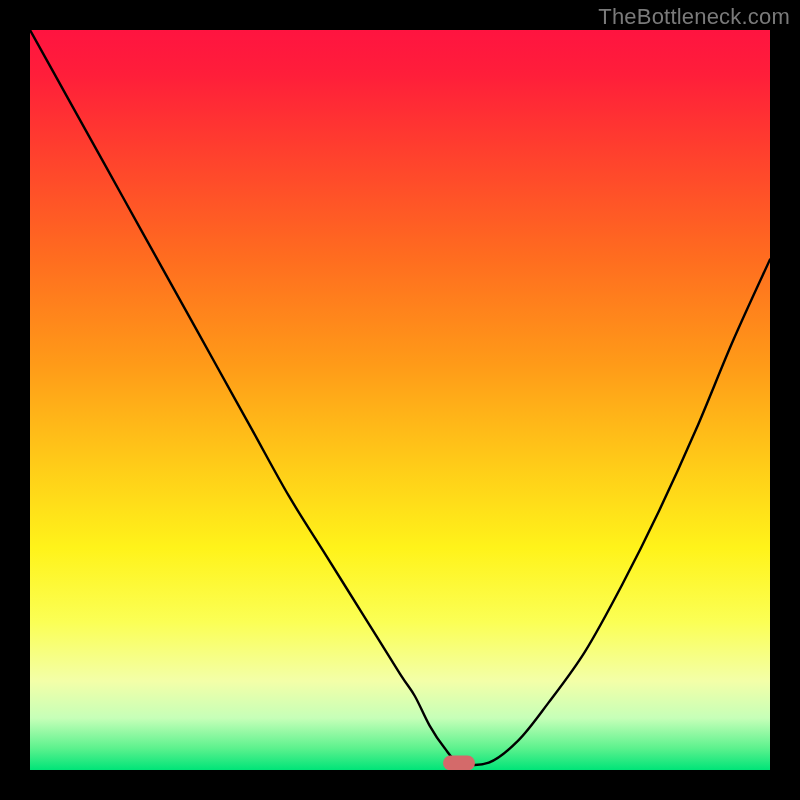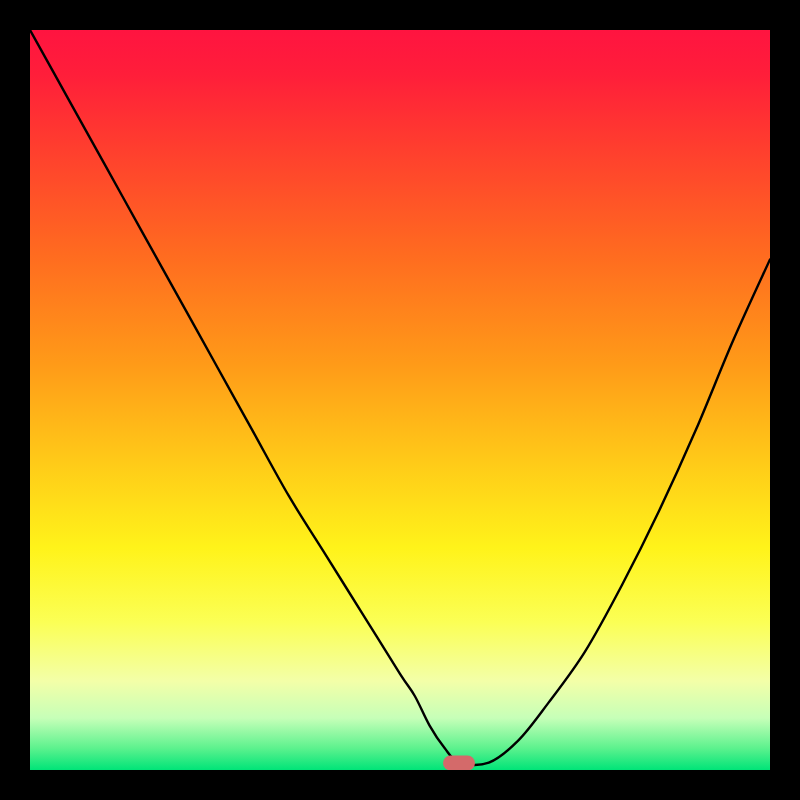--- a/index.html
+++ b/index.html
@@ -62,20 +62,21 @@
     height: 15px;
     background: #d46a6a;
     border-radius: 8px;
     transform: translate(-50%, -50%);
   }
 </style>
 </head>
 <body>
 
 <div class="frame">
+  <div class="attrib">TheBottleneck.com</div>
 
   <div class="plot">
     <svg class="curve" viewBox="0 0 740 740" preserveAspectRatio="none">
       <path id="curve-path" fill="none" stroke="#000" stroke-width="2.4" stroke-linecap="round" stroke-linejoin="round" d="M 0.00 0.00 C 6.17 11.10, 24.67 44.40, 37.00 66.60 C 49.33 88.80, 61.67 111.00, 74.00 133.20 C 86.33 155.40, 98.67 177.60, 111.00 199.80 C 123.33 222.00, 135.67 244.20, 148.00 266.40 C 160.33 288.60, 172.67 310.80, 185.00 333.00 C 197.33 355.20, 209.67 377.40, 222.00 399.60 C 234.33 421.80, 246.67 445.23, 259.00 466.20 C 271.33 487.17, 283.67 505.67, 296.00 525.40 C 308.33 545.13, 320.67 564.87, 333.00 584.60 C 345.33 604.33, 361.37 630.23, 370.00 643.80 C 378.63 657.37, 379.87 657.37, 384.80 666.00 C 389.73 674.63, 394.67 686.97, 399.60 695.60 C 404.53 704.23, 409.47 711.63, 414.40 717.80 C 419.33 723.97, 421.80 730.13, 429.20 732.60 C 436.60 735.07, 448.93 736.30, 458.80 732.60 C 468.67 728.90, 478.53 720.27, 488.40 710.40 C 498.27 700.53, 506.90 688.20, 518.00 673.40 C 529.10 658.60, 542.67 641.33, 555.00 621.60 C 567.33 601.87, 579.67 578.43, 592.00 555.00 C 604.33 531.57, 616.67 506.90, 629.00 481.00 C 641.33 455.10, 653.67 427.97, 666.00 399.60 C 678.33 371.23, 690.67 339.17, 703.00 310.80 C 715.33 282.43, 733.83 242.97, 740.00 229.40"></path>
     </svg>
     <div class="marker" id="marker" style="left: 429.2px; top: 732.6px;"></div>
   </div>
 </div>
 
 </body></html>

